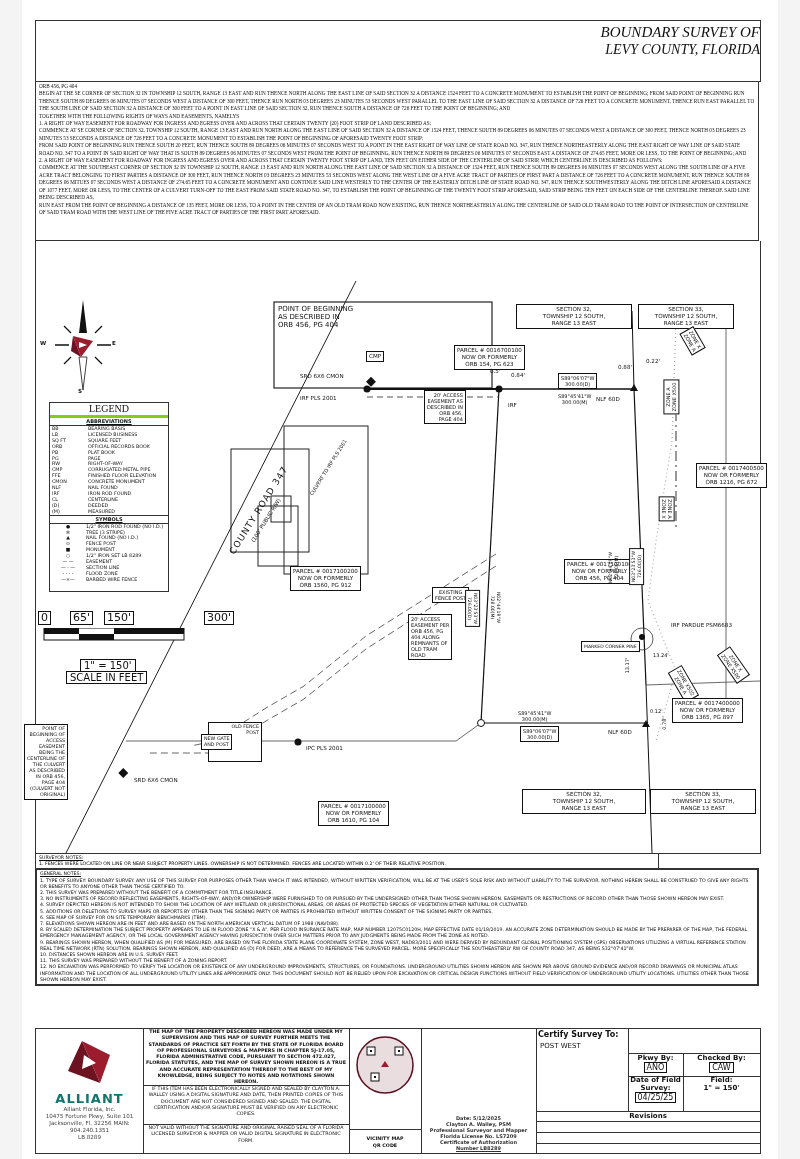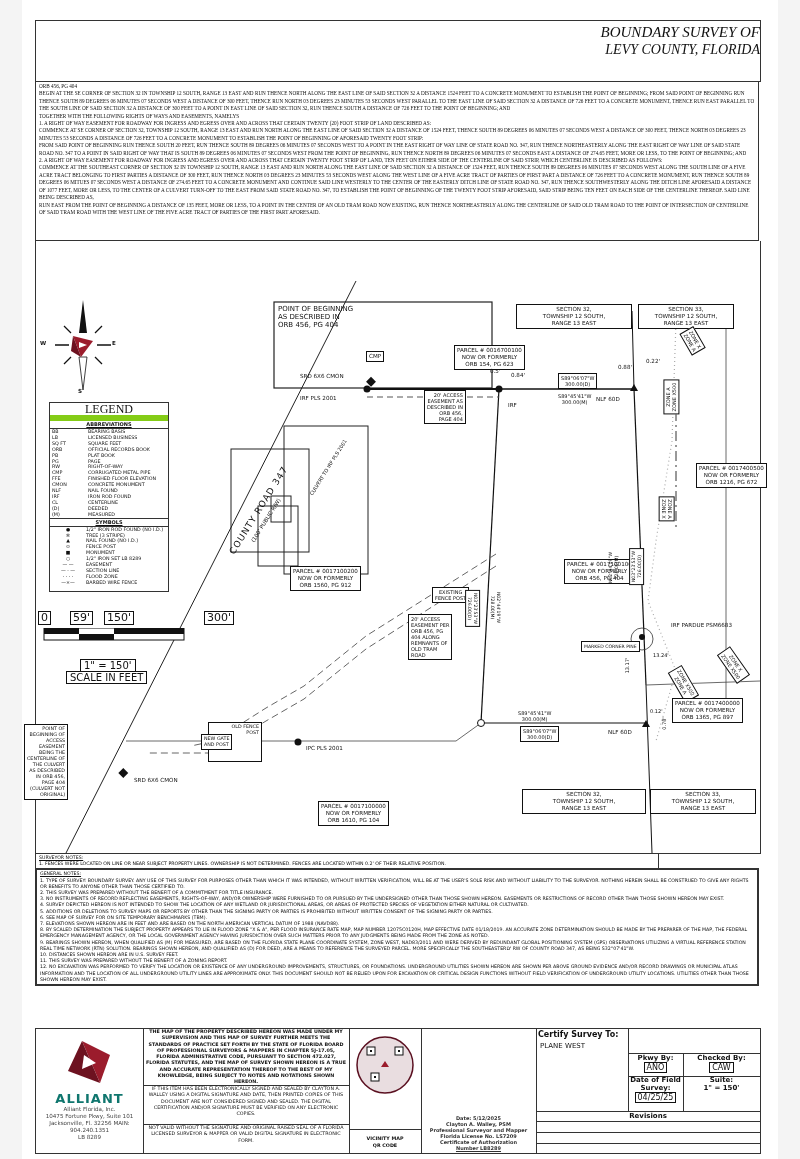--- a/index.html
+++ b/index.html
@@ -9,21 +9,21 @@
   .titlebox .t1{font-size:15px;line-height:18px;margin-top:2px;}
   .titlebox .t2{font-size:14px;line-height:19px;}
   .titlebox .t3{font-size:14px;line-height:18px;}
   .legal{position:absolute;left:35px;top:81px;width:724px;height:160px;border:1px solid #333;border-top:none;font-family:"Liberation Serif",serif;font-size:5.2px;line-height:7.4px;padding:2px 3px;box-sizing:border-box;overflow:hidden;text-transform:uppercase;}
   .legal p{margin:0;}
   .drawing{position:absolute;left:35px;top:241px;width:724px;height:612px;border:1px solid #333;border-top:none;}
   .drawing svg{position:absolute;left:0;top:0;}
   .lbl{position:absolute;font-family:"DejaVu Sans",sans-serif;font-size:5.6px;line-height:7px;text-align:center;background:#fff;border:1px solid #111;padding:1px 2px;white-space:nowrap;}
   .lbl.noborder{border:none;background:transparent;}
   .legend{position:absolute;left:49px;top:402px;width:118px;height:188px;border:1px solid #333;background:#fff;font-family:"DejaVu Sans",sans-serif;}
-  .legend .lt{font-family:"Liberation Serif",serif;font-size:12px;text-align:center;border-bottom:6px solid #84cc16;line-height:12px;}
+  .legend .lt{font-family:"Liberation Serif",serif;font-size:10px;text-align:center;border-bottom:3px solid #84cc16;line-height:12px;}
   .legend .sh{font-size:5px;text-align:center;text-decoration:underline;font-weight:bold;border-bottom:1px solid #333;line-height:7px;}
   .legend .row{display:flex;font-size:4.8px;line-height:5.9px;}
   .legend .row .a{width:36px;padding-left:2px;}
   .legend .row .sym{width:36px;text-align:center;}
   .scale{position:absolute;left:38px;top:611px;width:160px;height:62px;}
   .scale .num{position:absolute;top:0;font-size:11px;border:1px solid #111;padding:0 2px;line-height:12px;font-family:"DejaVu Sans",sans-serif;}
   .scale .cap{position:absolute;font-size:10px;border:1px solid #111;padding:0 3px;line-height:11px;font-family:"DejaVu Sans",sans-serif;background:#fff;}
   .notes{position:absolute;left:35px;top:853px;width:724px;height:160px;font-family:"DejaVu Sans",sans-serif;font-size:4.7px;line-height:6.2px;text-transform:uppercase;}
   .notes .sv{border:1px solid #333;border-bottom:none;width:624px;padding:1px 3px;box-sizing:border-box;}
   .notes .gn{border:1px solid #333;padding:1px 3px;box-sizing:border-box;border-width:2px;}
@@ -339,21 +339,21 @@
       </div>
       <div class="row">
         <span class="sym">—×—</span>
         <span>BARBED WIRE FENCE</span>
       </div>
     </div>
 </div>
 
 <div class="scale">
   <span class="num" style="left:0;">0</span>
-  <span class="num" style="left:32px;">59'</span>
+  <span class="num" style="left:32px;">65'</span>
   <span class="num" style="left:66px;">150'</span>
   <span class="num" style="left:130px;margin-left:36px;">300'</span>
   <svg width="160" height="14" style="position:absolute;left:0;top:17px;">
     <rect x="6" y="0" width="140" height="12" fill="#fff" stroke="#111"></rect>
     <rect x="6" y="0" width="35" height="6" fill="#111"></rect>
     <rect x="76" y="0" width="70" height="6" fill="#111"></rect>
     <rect x="41" y="6" width="35" height="6" fill="#111"></rect>
   </svg>
   <span class="cap" style="left:28px;top:36px;margin-top:24px;">SCALE IN FEET</span>
   <span class="cap" style="left:42px;top:48px;">1" = 150'</span>
@@ -425,37 +425,37 @@
       <div>Professional Surveyor and Mapper</div>
       <div>Florida License No. LS7209</div>
       <div>Certificate of Authorization</div>
       <div style="text-decoration:underline;">Number LB8289</div>
     </div>
   </div>
 
   <div style="position:absolute;left:500px;top:0;width:224px;height:124px;">
     <div style="position:absolute;left:0;top:0;width:92px;height:82px;border-right:1px solid #333;">
       <div style="font-size:8px;font-weight:bold;padding:1px 2px;">Certify Survey To:</div>
-      <div style="font-size:7px;padding:2px 4px;">PLANE WEST</div>
+      <div style="font-size:7px;padding:2px 4px;">POST WEST</div>
     </div>
     <div style="position:absolute;left:92px;top:24px;width:132px;height:58px;border-top:1px solid #333;">
       <div style="position:absolute;left:0;top:0;width:55px;height:22px;border-right:1px solid #333;border-bottom:1px solid #333;" class="fld">
         <div>Pkwy By:</div>
         <span class="boxed">ANO</span>
       </div>
       <div style="position:absolute;left:55px;top:0;width:77px;height:22px;border-bottom:1px solid #333;" class="fld">
         <div>Checked By:</div>
         <span class="boxed">CAW</span>
       </div>
       <div style="position:absolute;left:0;top:22px;width:55px;height:36px;border-right:1px solid #333;" class="fld">
         <div>Date of Field Survey:</div>
         <span class="boxed">04/25/25</span>
       </div>
       <div style="position:absolute;left:55px;top:22px;width:77px;height:36px;" class="fld">
-        <div>Suite:</div>
+        <div>Field:</div>
         <div>1" = 150'</div>
       </div>
     </div>
     <div style="position:absolute;left:0;top:82px;width:224px;height:42px;border-top:1px solid #333;">
       <div style="font-size:7px;font-weight:bold;text-align:center;border-bottom:1px solid #333;line-height:9px;">Revisions</div>
       <div style="height:10px;border-bottom:1px solid #333;"></div>
       <div style="height:10px;border-bottom:1px solid #333;"></div>
     </div>
   </div>
 </div>

